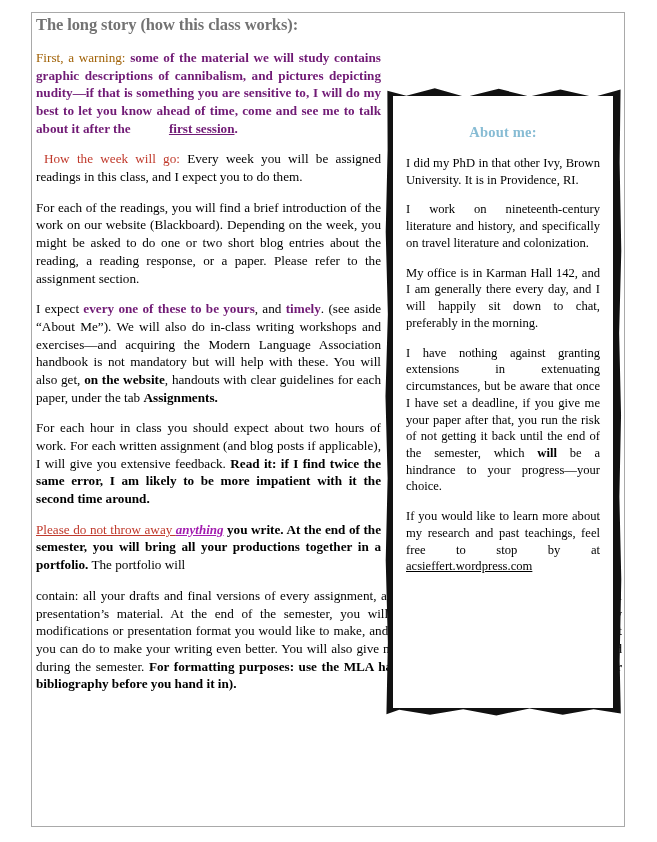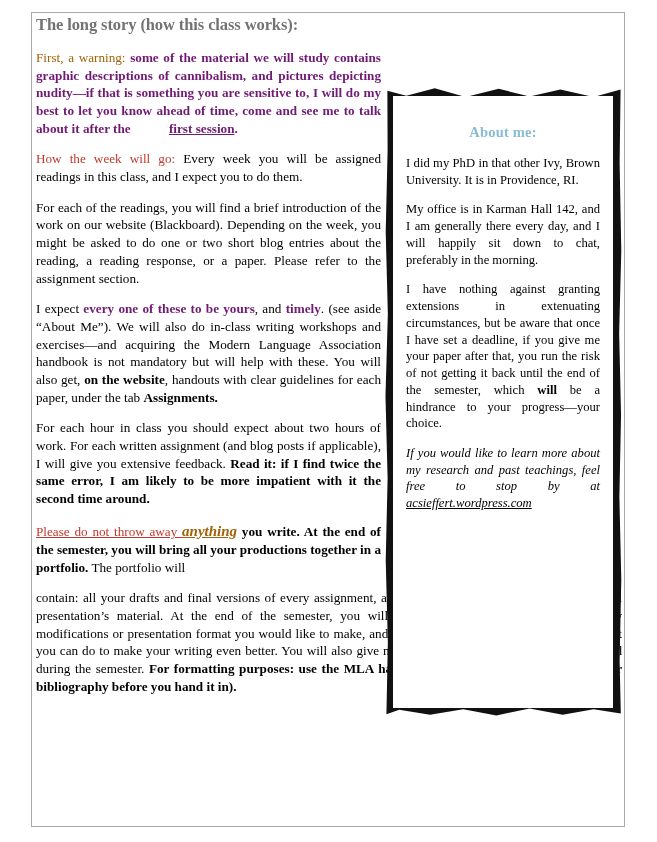--- a/index.html
+++ b/index.html
@@ -57,31 +57,31 @@
     line-height: 1.34;
     text-align: justify;
     text-justify: inter-word;
     hyphens: none;
   }
 
   .left-col p {
     margin: 0 0 13px 0;
   }
 
-  .red       { color: #c0392b; }
+  .red       { color: #c0392b; margin-left: 8px; }
   .red-b     { color: #701a75; font-weight: bold; }
   .blk-b     { font-weight: bold; }
   .ital-u    { text-decoration: underline; margin-left: 35px; }
   .warn-head { font-weight: normal; color: #a16207; }
   .red-b-u   { color: #c0392b; font-weight: normal; text-decoration: underline; }
   .anything  {
-    color: #a16207;
+    color: #a21caf;
     font-weight: bold;
     font-style: italic;
-    font-size: 15px;
+    font-size: 13px;
     text-decoration: underline;
   }
 
   
   .aside-wrap {
     position: absolute;
     left: 349px;
     top: 38px;
     width: 237px;
     height: 631px;
@@ -120,21 +120,21 @@
     margin: 17px 0 14px 0;
     letter-spacing: 0.2px;
   }
   .aside-body {
     font-size: 12.6px;
     line-height: 1.33;
     text-align: justify;
     text-justify: inter-word;
   }
   .aside-body p { margin: 0 0 13px 0; }
-  .aside-body p:last-child { margin-bottom: 8px; font-style: italic; }
+  .aside-body p:last-child { margin-bottom: 8px; }
   .u { text-decoration: underline; }
 
   
   .tail {
     width: 586px;
     font-size: 13.2px;
     line-height: 1.34;
     text-align: justify;
     text-justify: inter-word;
     margin: 0;
@@ -150,20 +150,21 @@
   <h1 class="doc-title">The long story (how this class works):</h1>
 
   <div class="cols">
 
     <div class="aside-wrap">
       <div class="aside-frame"></div>
       <div class="aside-inner">
         <div class="aside-title">About me:</div>
         <div class="aside-body">
           <p>I did my PhD in that other Ivy, Brown University. It is in Providence, RI.</p>
+          <p>I work on nineteenth-century literature and history, and specifically on travel literature and colonization.</p>
           <p>My office is in Karman Hall 142, and I am generally there every day, and I will happily sit down to chat, preferably in the morning.</p>
           <p><span>I have nothing against granting extensions in extenuating circumstances, but be aware that once I have set a deadline, if you give me your paper after that, you run the risk of not getting it back until the end of the semester, which </span><span class="blk-b">will</span><span> be a hindrance to your progress—your choice.</span></p>
           <p><span>If you would like to learn more about my research and past teachings, feel free to stop by at </span><span class="u">acsieffert.wordpress.com</span></p>
         </div>
       </div>
     </div>
 
     <div class="left-col">
 
       <p><span class="warn-head">First, a warning:</span><span class="red-b"> some of the material we will study contains graphic descriptions of cannibalism, and pictures depicting nudity—if that is something you are sensitive to, I will do my best to let you know ahead of time, come and see me to talk about it after the </span><span class="red-b ital-u">first session</span><span class="red-b">.</span></p>

